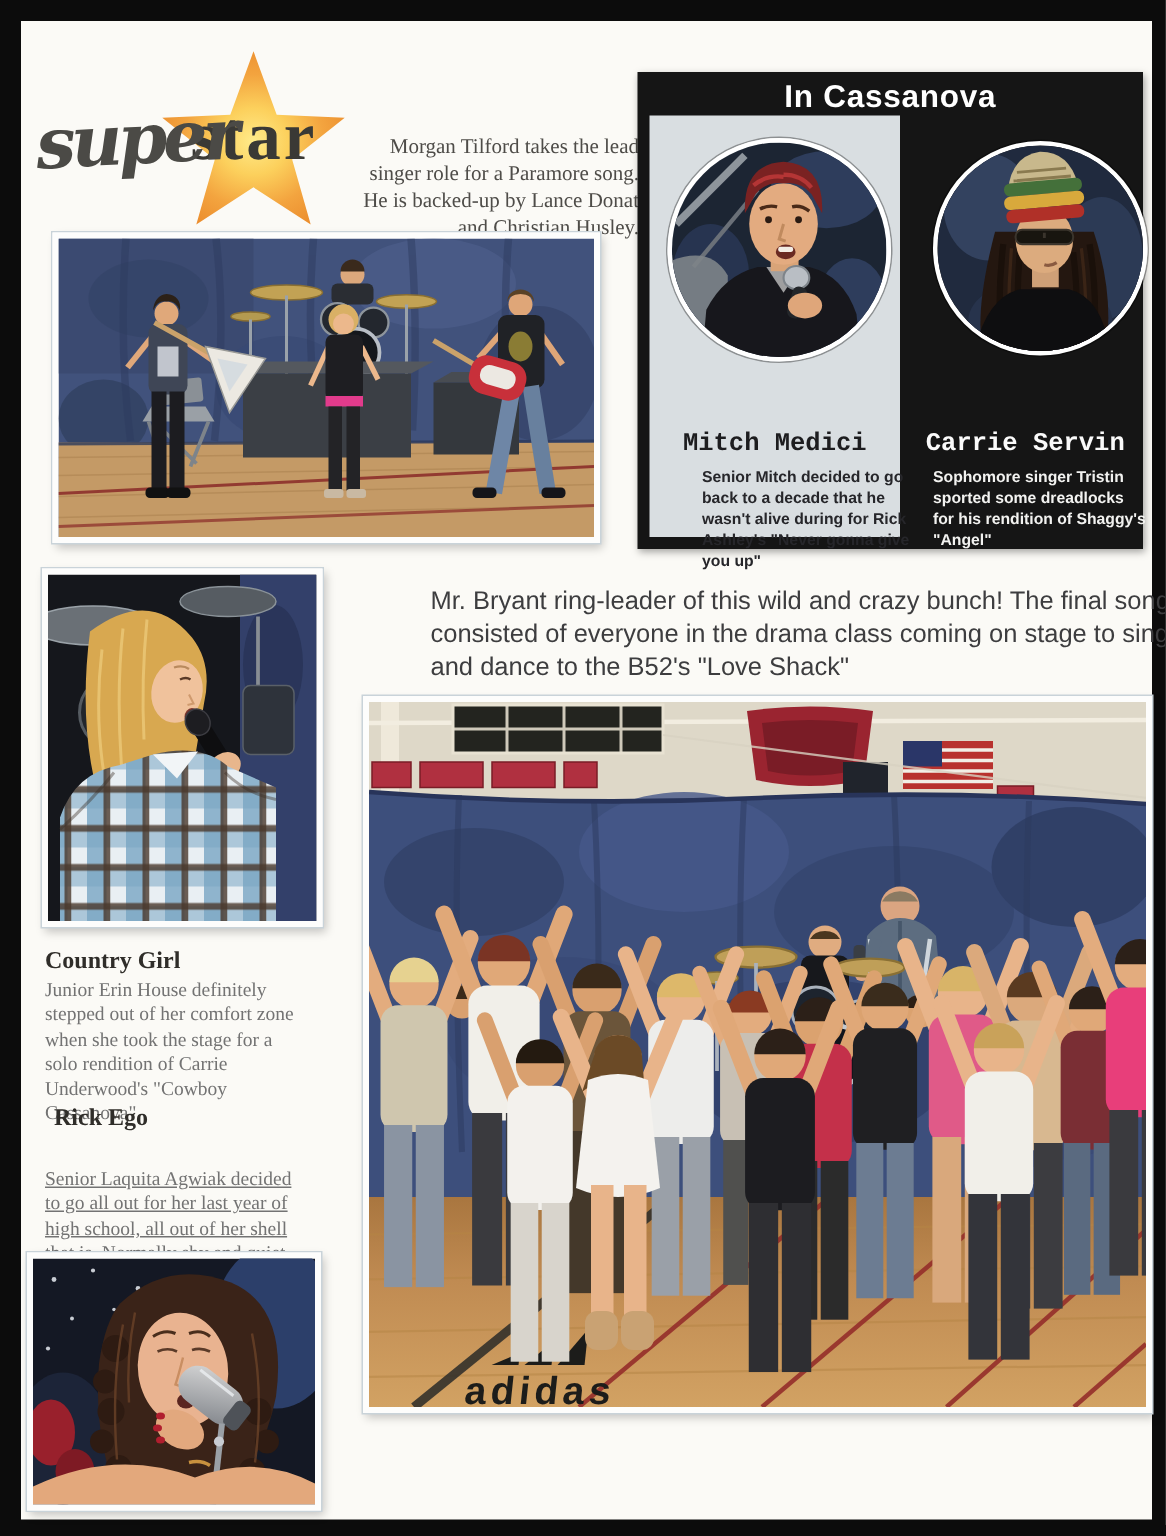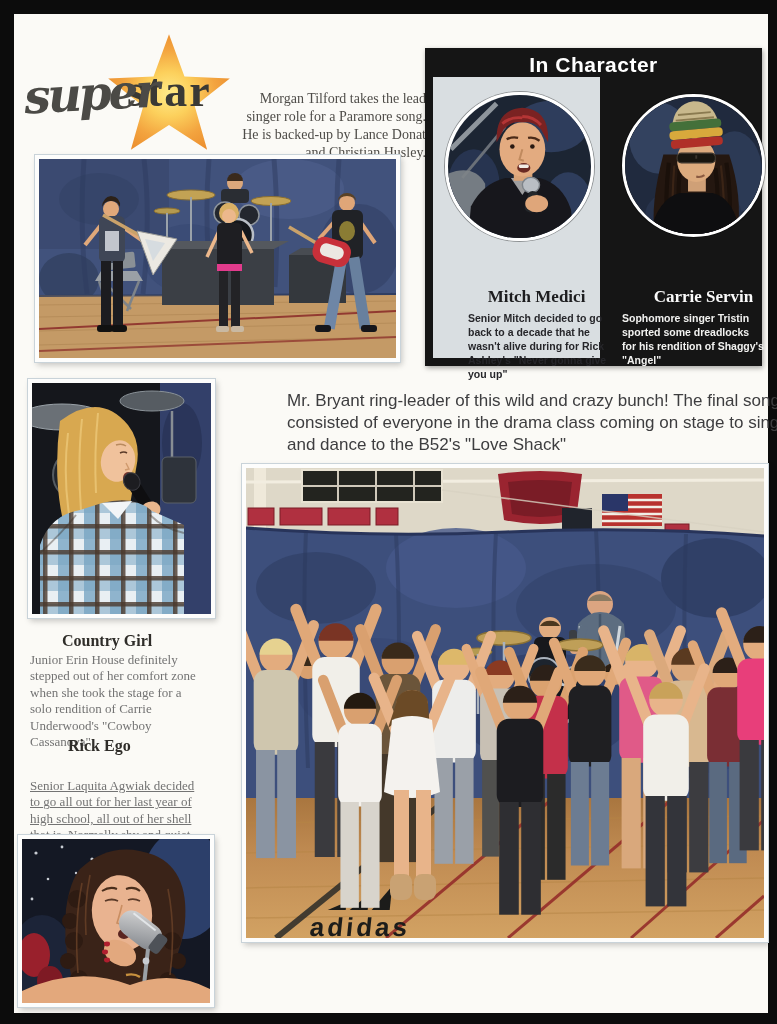--- a/index.html
+++ b/index.html
@@ -24,31 +24,31 @@
 
   
   .inchar{left:425px;top:48px;width:337px;height:318px;background:#151515;
           box-shadow:1px 2px 5px rgba(0,0,0,.35);}
   .inchar-title{position:absolute;left:0;top:5px;width:100%;text-align:center;
     font-family:"Liberation Sans",sans-serif;font-weight:700;font-size:21px;color:#fff;letter-spacing:.5px;}
   .inchar-panel{position:absolute;left:8px;top:29px;width:167px;height:281px;background:#d9dee1;}
   .portrait{position:absolute;border-radius:50%;overflow:hidden;border:3px solid #fff;
             box-shadow:0 0 0 1px rgba(0,0,0,.35);}
   .portrait svg{width:100%;height:100%;display:block;}
-  .profile-name{position:absolute;font-family:Liberation Serif, serif;font-weight:700;
-    font-size:17px;text-align:center;margin-left:20px;}
+  .profile-name{position:absolute;font-family:Liberation Mono, monospace;font-weight:700;
+    font-size:17px;text-align:center;}
   .profile-caption{position:absolute;font-family:"Liberation Sans",sans-serif;font-weight:700;
     font-size:10.5px;line-height:1.33;}
 
   
   .main-caption{left:257px;top:390px;width:516px;font-family:"Liberation Sans",sans-serif;
     font-size:17px;line-height:1.3;color:#3d3d3f;margin-left:30px;}
 
   
-  .feature-h{font-family:"Liberation Serif",serif;font-weight:700;font-size:16px;color:#2f2d29;margin-left:32px;}
+  .feature-h{font-family:"Liberation Serif",serif;font-weight:700;font-size:16px;color:#2f2d29;}
   .feature-b{font-family:"Liberation Serif",serif;font-size:13px;line-height:1.26;color:#737373;}
   .cg-h{left:30px;top:632px;}
   .cg-b{left:30px;top:652px;width:172px;}
   .ae-h{left:36px;top:737px;}
   .ae-b{left:30px;top:778px;width:176px;text-decoration:underline;}
 </style>
 </head>
 <body>
 
 <div class="stage">
@@ -172,21 +172,21 @@
         <line x1="284" y1="88" x2="250" y2="68" stroke="#caa26a" stroke-width="3.5"></line>
         <g transform="rotate(16 293 92)">
           <rect x="274" y="80" width="38" height="26" rx="11" fill="#c8303a"></rect>
           <rect x="281" y="86" width="24" height="13" rx="6" fill="#ece8e2"></rect>
         </g>
       </g>
     </svg>
   </div>
 
   <div class="abs inchar">
-    <div class="inchar-title">In Character</div>
+    <div class="inchar-title">In Cassanova</div>
     <div class="inchar-panel"></div>
 
     <div class="portrait" style="left:20px;top:44px;width:143px;height:143px;">
       <svg viewBox="0 0 100 100">
         <rect width="100" height="100" fill="#1c2533"></rect>
         <ellipse cx="72" cy="22" rx="26" ry="18" fill="#2e3d5c"></ellipse>
         <ellipse cx="18" cy="62" rx="18" ry="24" fill="#273450"></ellipse>
         <ellipse cx="84" cy="74" rx="16" ry="20" fill="#2e3d5c"></ellipse>
         <line x1="2" y1="38" x2="34" y2="6" stroke="#8e959c" stroke-width="3.5"></line>
         <line x1="10" y1="58" x2="40" y2="22" stroke="#6a7078" stroke-width="2"></line>

